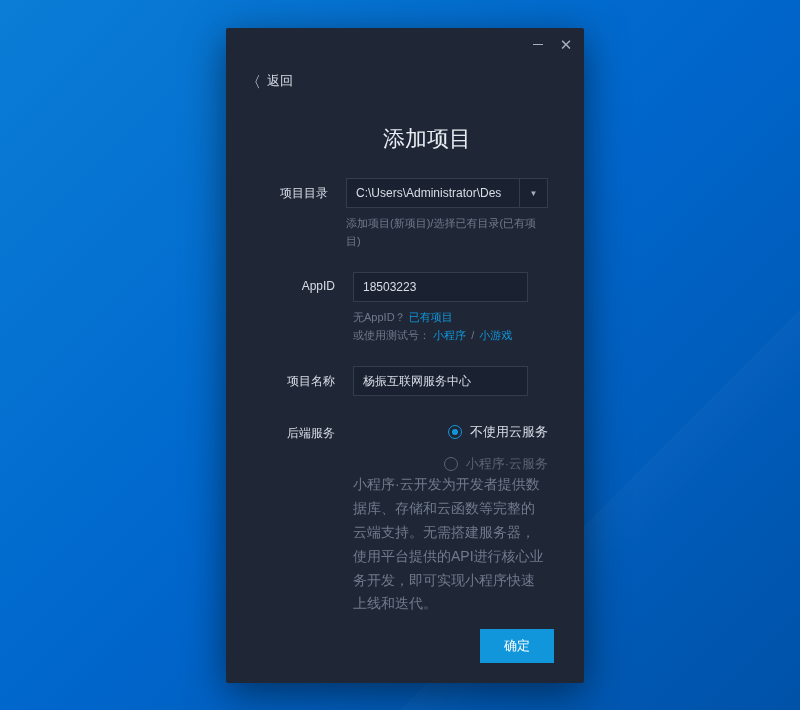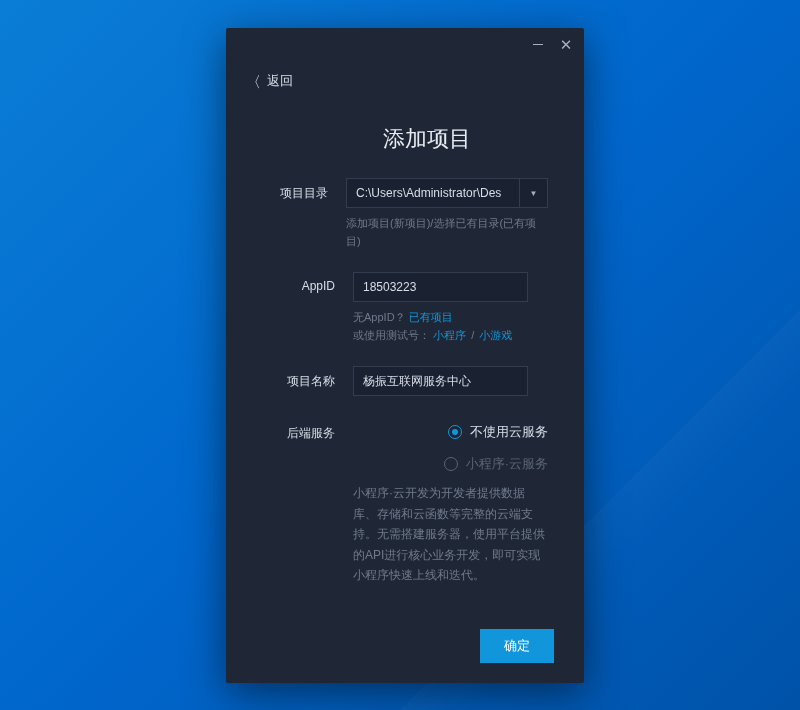--- a/index.html
+++ b/index.html
@@ -212,23 +212,23 @@
       font-size: 13px;
       color: #d8dee8;
     }
     
     .radio-label.disabled {
       color: #5a6475;
     }
     
     .backend-desc {
       color: #707a8c;
-      font-size: 12px;
+      font-size: 14px;
       line-height: 1.7;
-      margin-top: 10px;
+      margin-top: 0;
     }
     
     .footer {
       position: absolute;
       bottom: 20px;
       right: 30px;
     }
     
     .primary-btn {
       background: #1296db;

